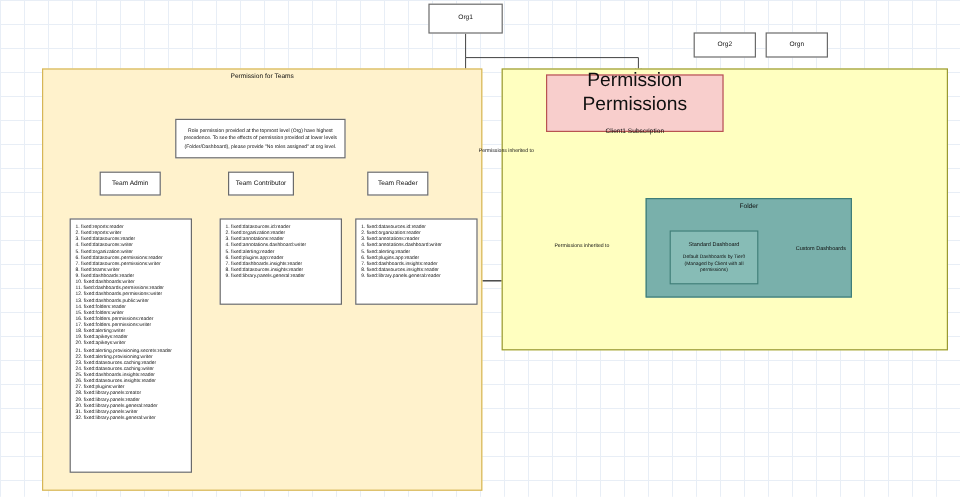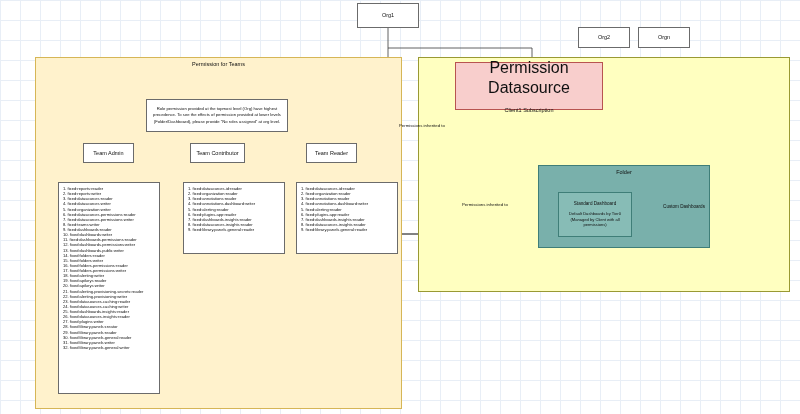--- a/index.html
+++ b/index.html
@@ -194,21 +194,21 @@
       <div>5. fixed:alerting:reader</div>
       <div>6. fixed:plugins.app:reader</div>
       <div>7. fixed:dashboards.insights:reader</div>
       <div>8. fixed:datasources.insights:reader</div>
       <div>9. fixed:library.panels.general:reader</div>
     </div>
 
   <div class="node container-yellow2" style="left:418px;top:57px;width:372px;height:235px;"></div>
 
   <div class="node pink stack" style="left:455px;top:62px;width:148px;height:48px;">
-    <span>Permission Datasource</span>
+    <span>Permission Permissions</span>
     <span class="node-label-sub">Client1 Subscription</span>
   </div>
 
   <div class="node container-teal" style="left:538px;top:165px;width:172px;height:83px;">
     <div class="container-title">Folder</div>
   </div>
 
   <div class="node teal-inner stack" style="left:558px;top:192px;width:74px;height:45px;gap:4px;padding:3px;">
     <span style="font-size:4.6px;">Standard Dashboard</span>
     <span style="font-size:4.1px;line-height:1.4;">Default Dashboards by Tier0 (Managed by Client with all permissions)</span>

